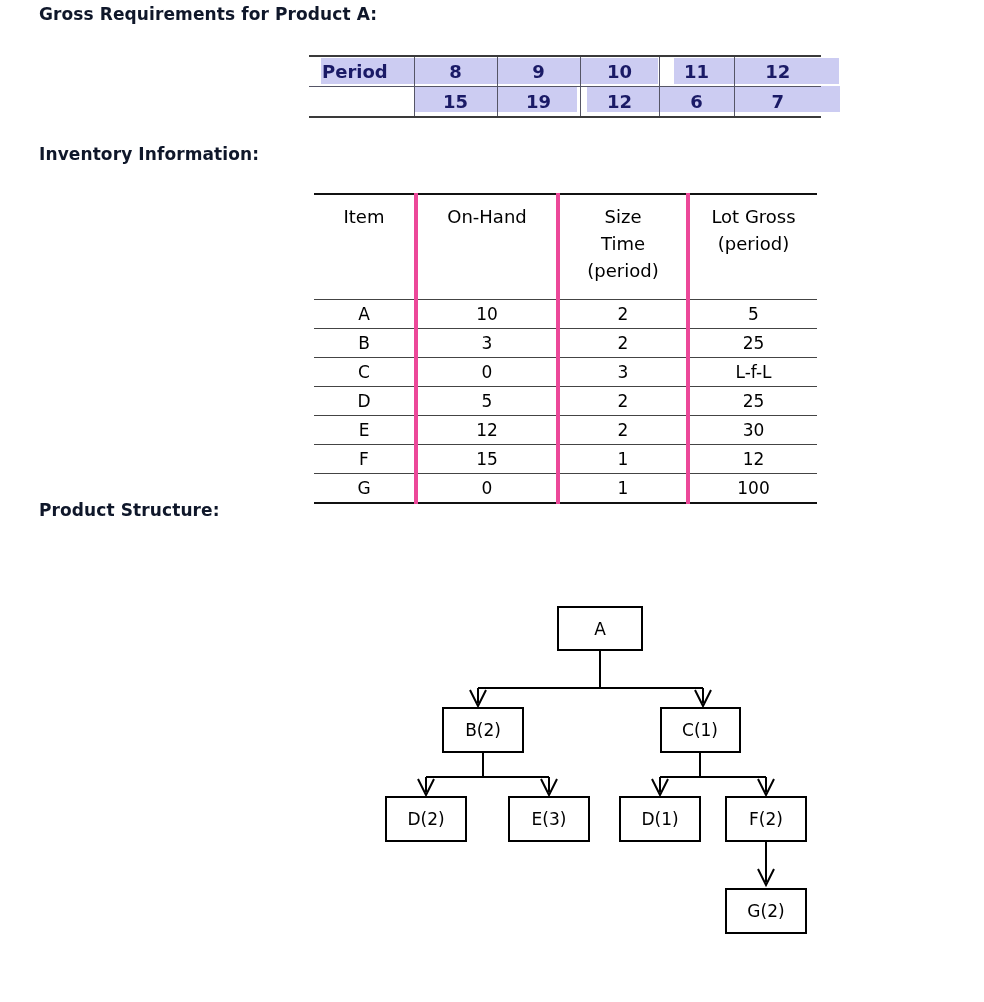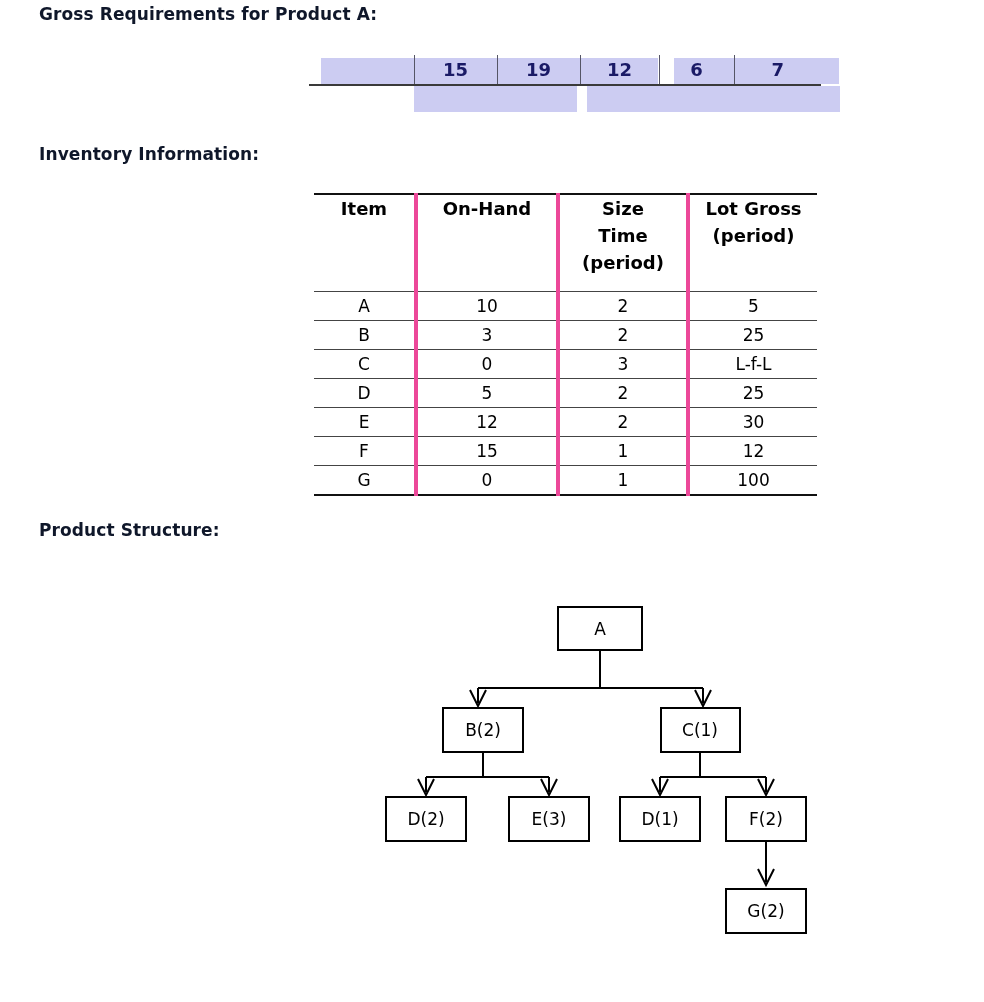--- a/index.html
+++ b/index.html
@@ -19,21 +19,21 @@
   .section-heading {
     position: absolute;
     font-size: 17px;
     font-weight: bold;
     color: #0f172a;
     white-space: nowrap;
     letter-spacing: 0.1px;
   }
   #heading-gross   { left: 39px; top: 4px; }
   #heading-inventory { left: 39px; top: 144px; }
-  #heading-structure { left: 39px; top: 520px; }
+  #heading-structure { left: 39px; top: 500px; }
 
   
   #gross-table-wrap {
     position: absolute;
     left: 309px;
     top: 55px;
     width: 512px;
     height: 60px;
   }
   
@@ -78,24 +78,25 @@
     padding: 0;
     text-align: center;
     vertical-align: middle;
     border-left: 4px solid #ec4899;
     color: #000000;
     background: #ffffff;
   }
   #inv-table th:first-child, #inv-table td:first-child { border-left: none; }
   #inv-table thead th {
     font-size: 18px;
-    font-weight: bold;
+    font-weight: normal;
     line-height: 27px;
     height: 96px;
     vertical-align: top;
+    padding-top: 8px;
     border-top: 2px solid #111111;
     border-bottom: 1px solid #444444;
   }
   #inv-table tbody td {
     font-size: 17px;
     font-weight: normal;
     height: 28px;
     border-bottom: 1px solid #444444;
   }
   #inv-table tbody tr:last-child td { border-bottom: 2px solid #111111; }
@@ -153,20 +154,28 @@
   <table id="gross-grid">
     <colgroup>
       <col style="width:105px">
         <col style="width:83px">
         <col style="width:83px">
       <col style="width:79px">
         <col style="width:75px">
         <col style="width:87px">
     </colgroup>
     <tbody>
+      <tr class="row-top">
+        <td class="label-cell">Period</td>
+        <td>8</td>
+        <td>9</td>
+        <td>10</td>
+        <td>11</td>
+        <td>12</td>
+      </tr>
       <tr class="row-bot">
         <td class="blank-cell"></td>
         <td>15</td>
         <td>19</td>
         <td>12</td>
         <td>6</td>
         <td>7</td>
       </tr>
     </tbody>
   </table>

